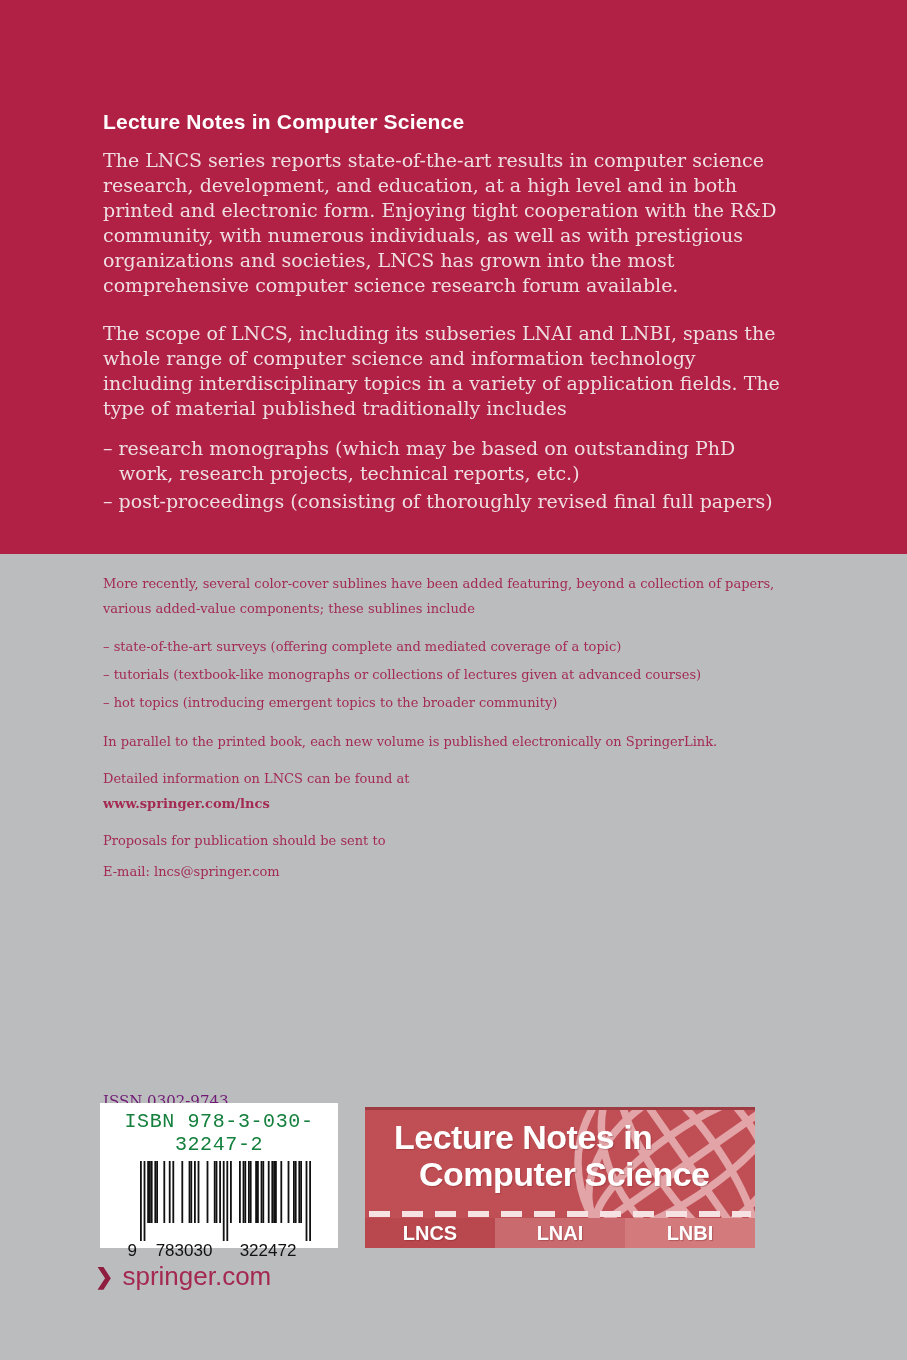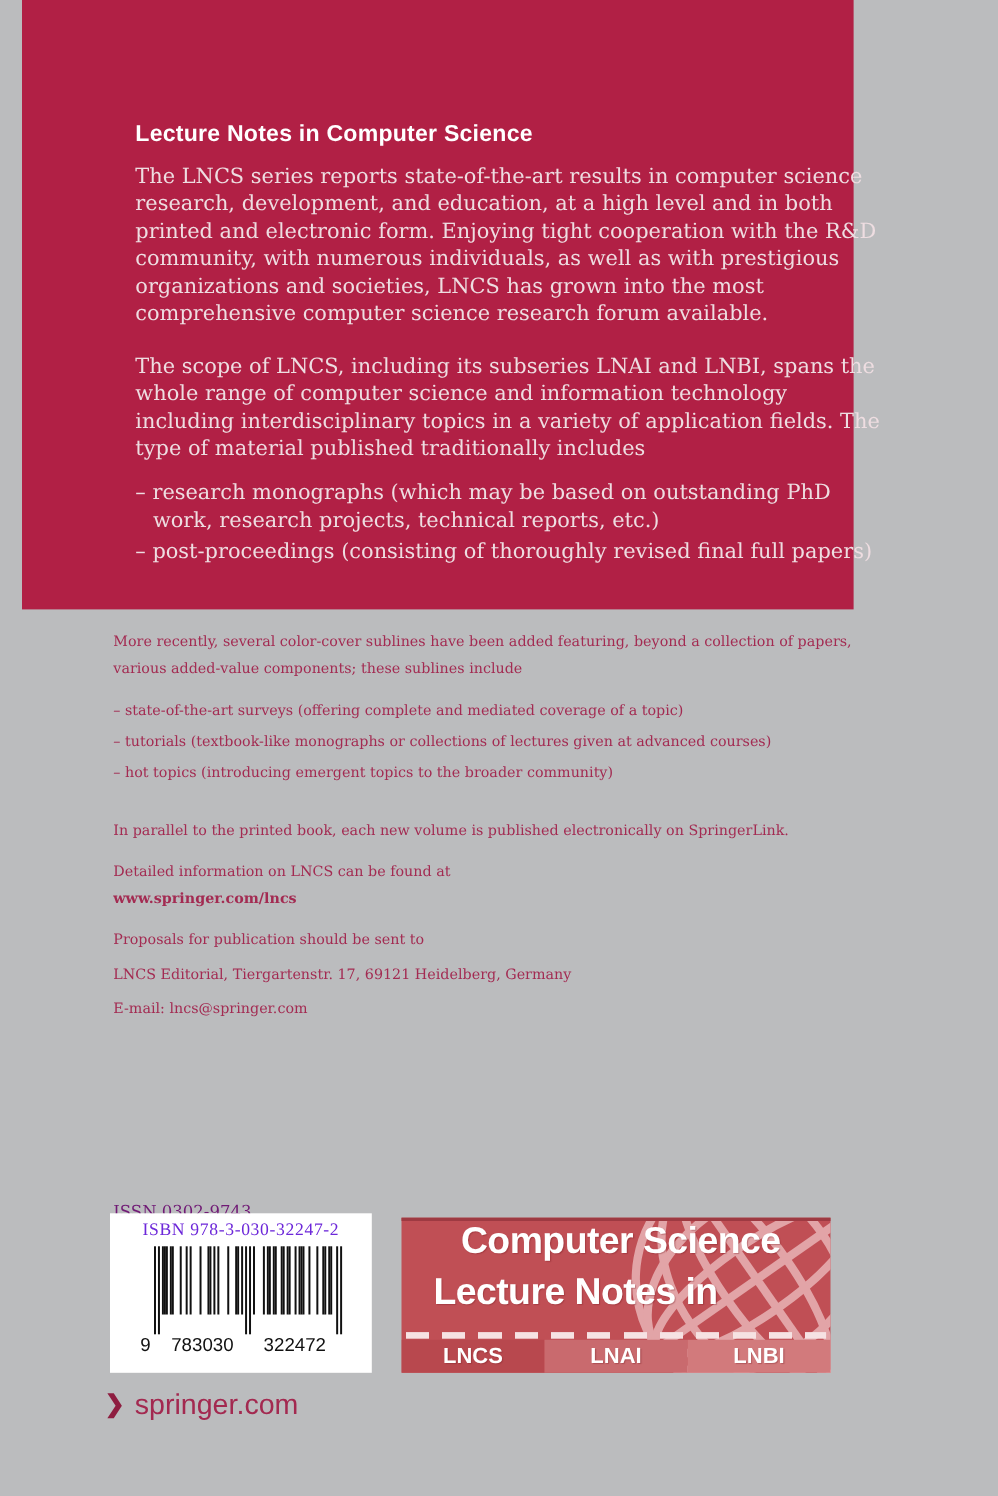--- a/index.html
+++ b/index.html
@@ -13,25 +13,24 @@
     width: 907px;
     height: 1360px;
     background: #bbbcbe;
     overflow: hidden;
   }
 
   
   .top-panel {
     position: absolute;
     top: 0; left: 0;
-    width: 756px;
+    width: 907px;
     height: 554px;
     background: #b12045;
     padding: 110px 0 0 103px;
-    margin-left: 20px;
   }
   .text-col { width: 682px; }
   .series-heading {
     font-family: "Liberation Sans", sans-serif;
     font-weight: bold;
     font-size: 21px;
     color: #ffffff;
     margin-bottom: 14px;
     letter-spacing: 0.2px;
   }
@@ -54,21 +53,21 @@
     top: 554px; left: 0;
     width: 907px;
     padding: 17px 0 0 103px;
   }
   .bottom-panel p, .bottom-panel .bullet {
     font-size: 13px;
     line-height: 25px;
     color: #a32b52;
   }
   .bottom-panel .bullets { margin-top: 13px; }
-  .bottom-panel .p-springerlink { margin-top: 28px; }
+  .bottom-panel .p-springerlink { margin-top: 14px; }
   .bottom-panel .p-detail { margin-top: 12px; }
   .bottom-panel .p-detail strong { font-weight: bold; }
   .bottom-panel .p-proposals { margin-top: 12px; }
   .bottom-panel .p-address { margin-top: 7px; }
   .bottom-panel .p-email { margin-top: 6px; }
 
   
   .issn {
     position: absolute;
     left: 103px; top: 1092px;
@@ -79,24 +78,24 @@
   
   .barcode-box {
     position: absolute;
     left: 100px; top: 1103px;
     width: 238px; height: 145px;
     background: #ffffff;
     text-align: center;
     padding-top: 7px;
   }
   .isbn-label {
-    font-family: Liberation Serif, serif;
-    font-size: 16px;
+    font-family: Liberation Mono, monospace;
+    font-size: 20px;
     letter-spacing: 0.6px;
-    color: #6d28d9;
+    color: #15803d;
   }
   .barcode-box svg { display: block; margin: 3px auto 0 auto; }
   .barcode-digit {
     font-family: "Liberation Sans", sans-serif;
     font-size: 17px;
     fill: #111111;
   }
 
   
   .lncs-logo {
@@ -195,21 +194,20 @@
         <div class="bullet">– state-of-the-art surveys (offering complete and mediated coverage of a topic)</div>
         <div class="bullet">– tutorials (textbook-like monographs or collections of lectures given at advanced courses)</div>
         <div class="bullet">– hot topics (introducing emergent topics to the broader community)</div>
       </div>
       <p class="p-springerlink">In parallel to the printed book, each new volume is published electronically on SpringerLink.</p>
       <p class="p-detail">
         <span>Detailed information on LNCS can be found at</span><br>
         <strong>www.springer.com/lncs</strong>
       </p>
       <p class="p-proposals">Proposals for publication should be sent to</p>
-      <p class="p-address">LNCS Editorial, Tiergartenstr. 17, 69121 Heidelberg, Germany</p>
       <p class="p-email">E-mail: lncs@springer.com</p>
     </div>
   </section>
 
   <div class="issn">ISSN 0302-9743</div>
 
   <div class="barcode-box">
     <div class="isbn-label">ISBN 978-3-030-32247-2</div>
     <svg width="186" height="102" viewBox="0 0 186 102">
       <g id="barcode-bars" fill="#111111">
@@ -268,22 +266,22 @@
       <g fill="none" stroke="#e2a4a7" stroke-width="6" transform="rotate(-35 100 100)">
         <circle cx="100" cy="100" r="88"></circle>
         <ellipse cx="100" cy="100" rx="88" ry="58"></ellipse>
         <ellipse cx="100" cy="100" rx="88" ry="26"></ellipse>
         <ellipse cx="100" cy="100" rx="58" ry="88"></ellipse>
         <ellipse cx="100" cy="100" rx="26" ry="88"></ellipse>
         <line x1="100" y1="12" x2="100" y2="188"></line>
         <line x1="12" y1="100" x2="188" y2="100"></line>
       </g>
     </svg>
+    <div class="logo-line logo-line1">Lecture Notes in</div>
     <div class="logo-line logo-line2">Computer Science</div>
-    <div class="logo-line logo-line1">Lecture Notes in</div>
     <div class="dashed-divider"></div>
     <div class="logo-band">
       <div class="band-seg band-seg-1">LNCS</div>
       <div class="band-seg band-seg-2">LNAI</div>
       <div class="band-seg band-seg-3">LNBI</div>
     </div>
   </div>
 
   <div class="footer">
     <span class="chevron">❯</span>

